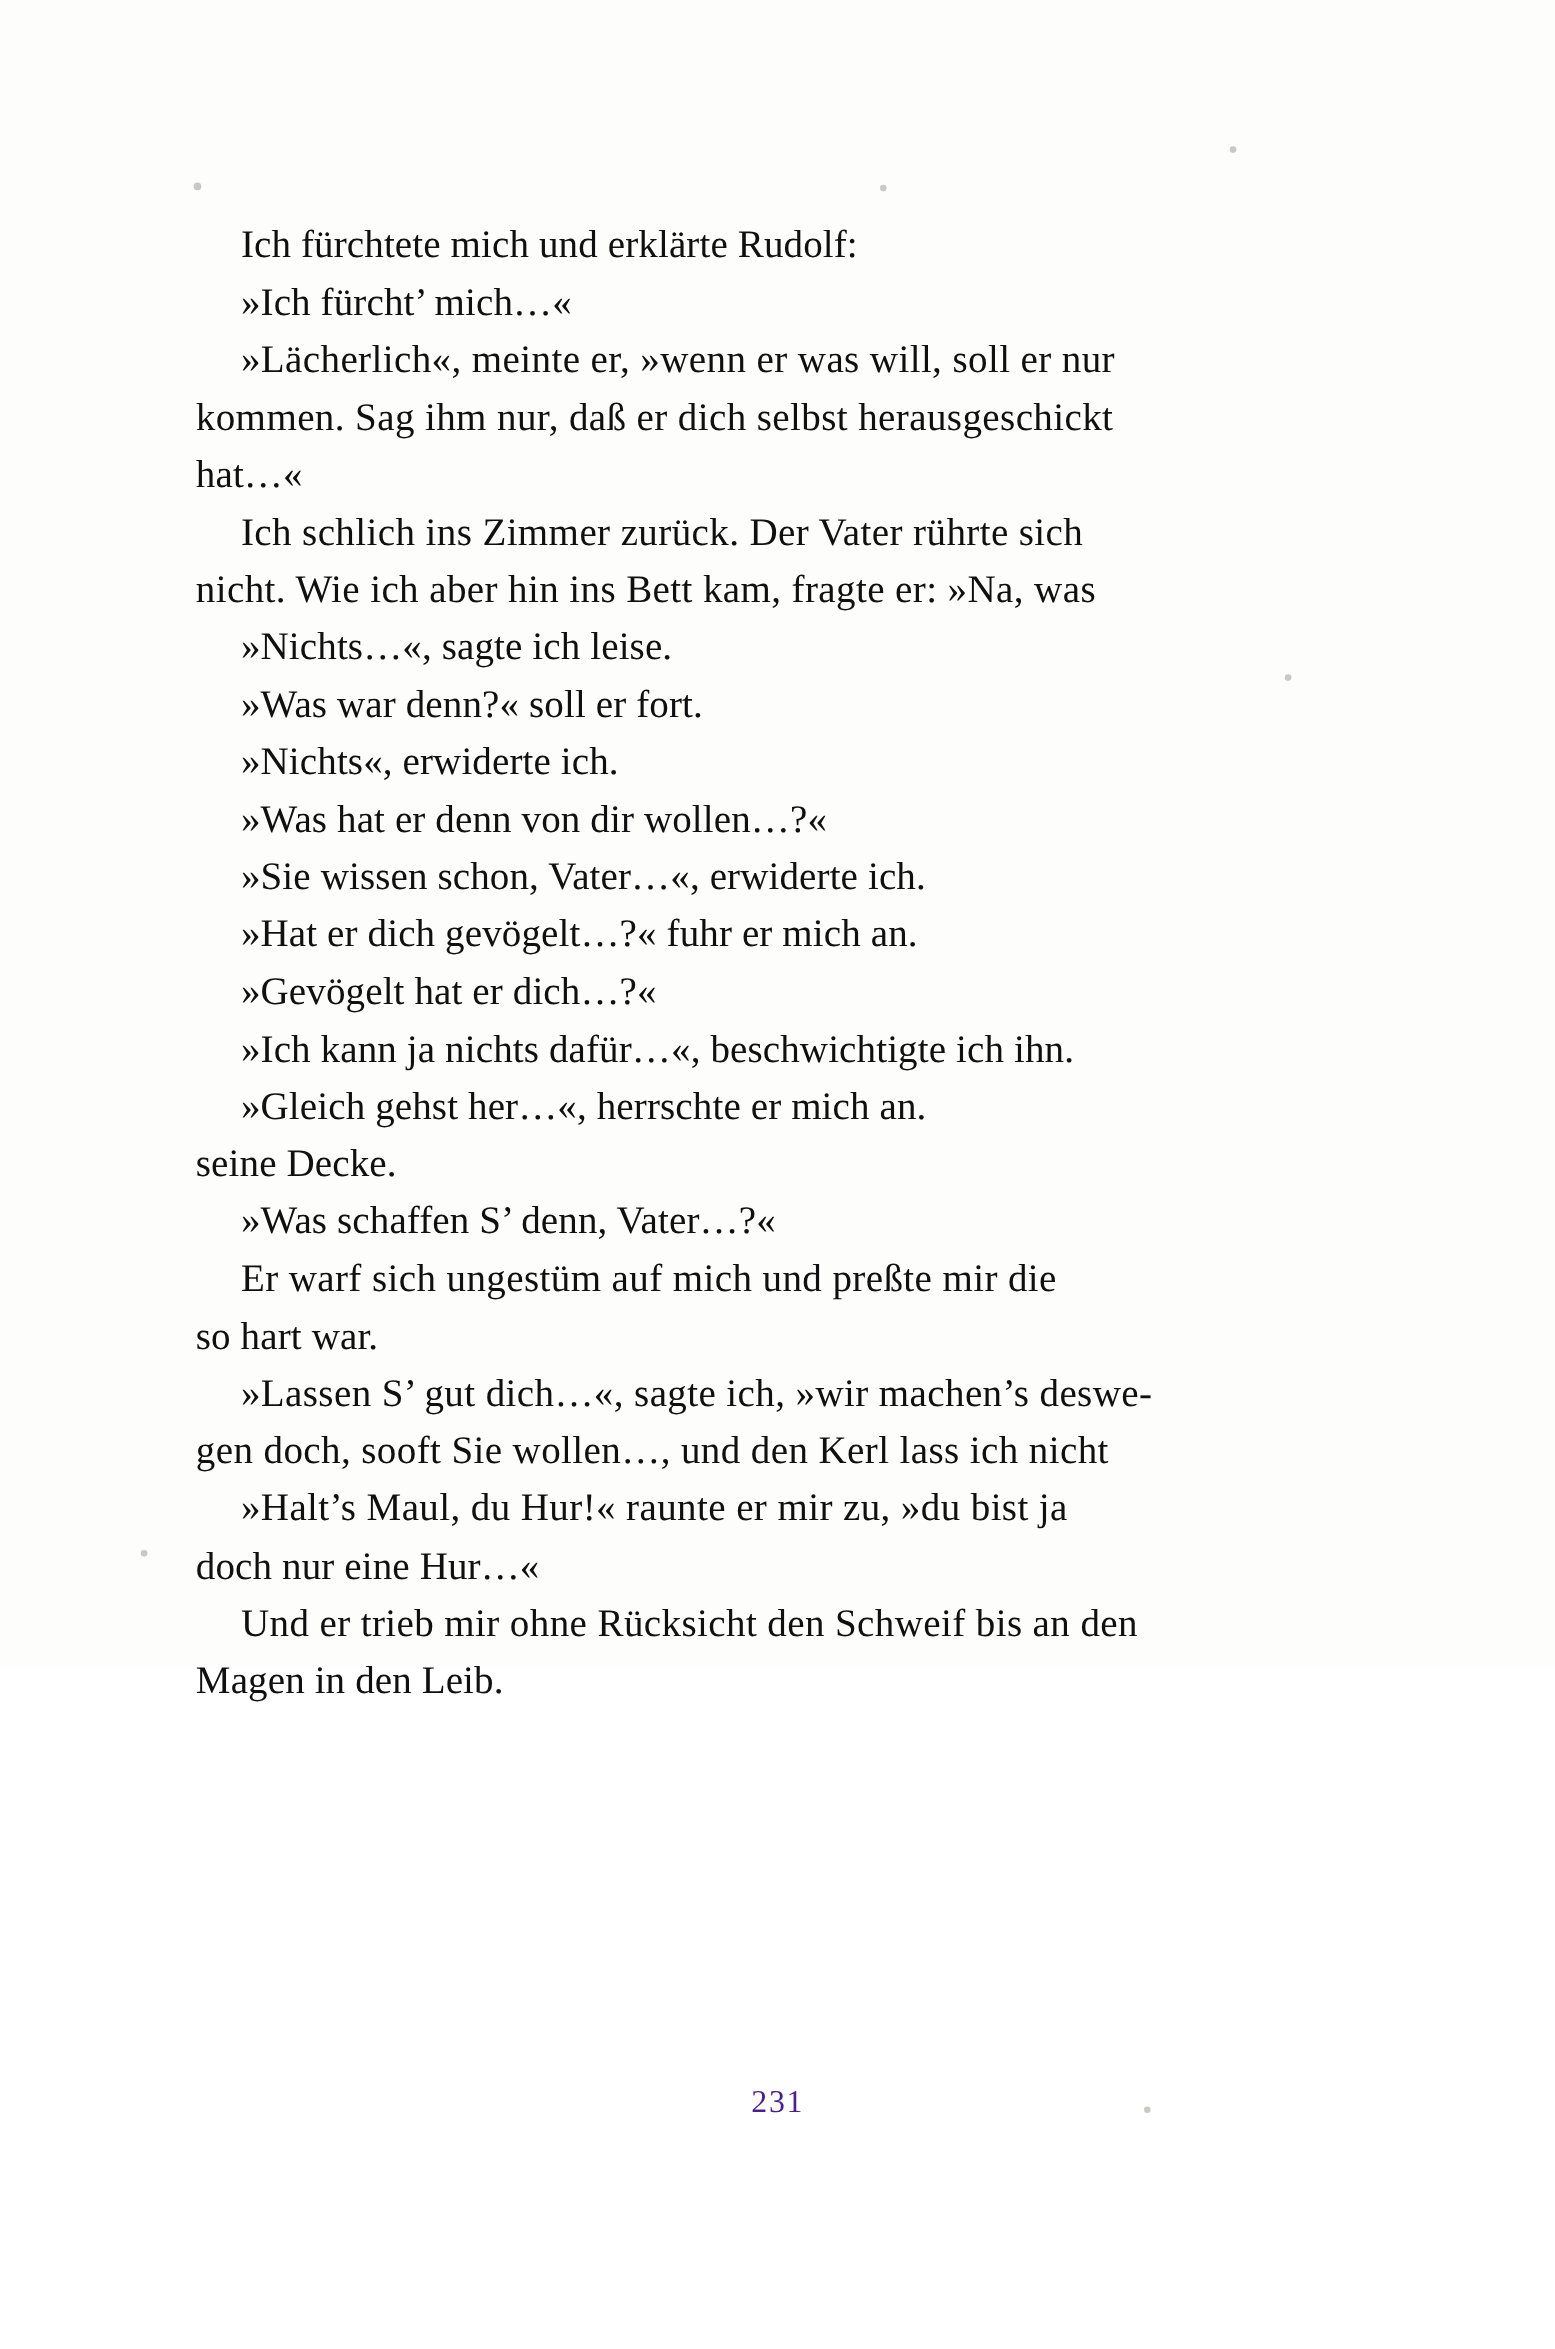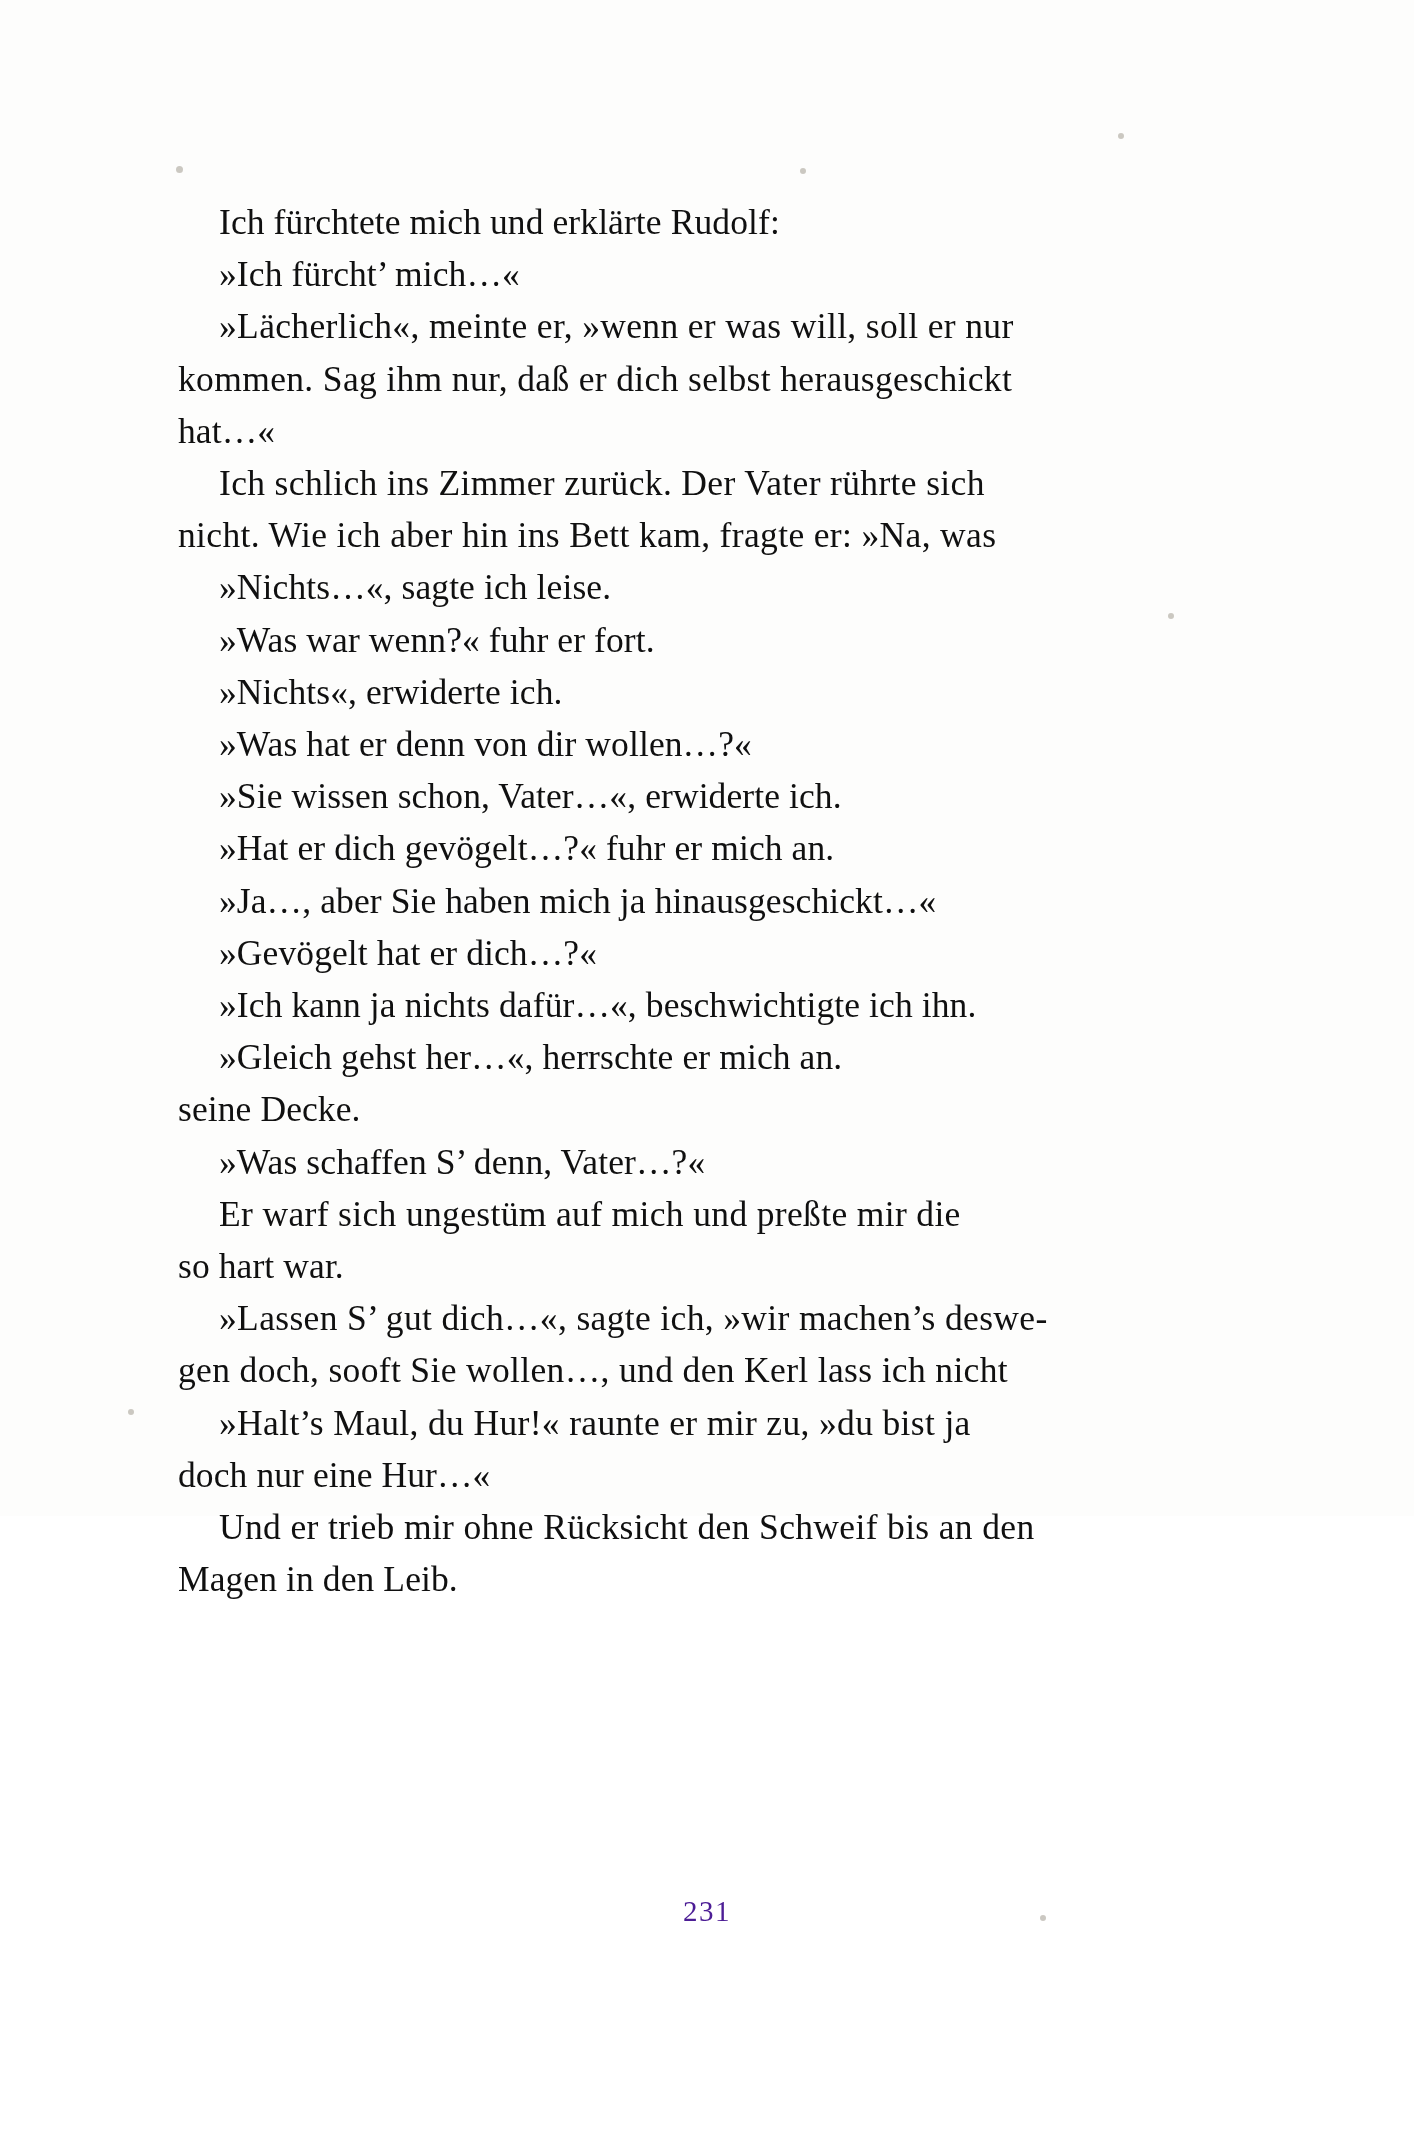--- a/index.html
+++ b/index.html
@@ -83,26 +83,25 @@
 
   <div class="text-block">
     <div class="line indent">Ich fürchtete mich und erklärte Rudolf:</div>
     <div class="line indent">»Ich fürcht’ mich…«</div>
     <div class="line indent justify-wide">»Lächerlich«, meinte er, »wenn er was will, soll er nur</div>
     <div class="line justify-wide">kommen. Sag ihm nur, daß er dich selbst herausgeschickt</div>
     <div class="line">hat…«</div>
     <div class="line indent justify-wide">Ich schlich ins Zimmer zurück. Der Vater rührte sich</div>
     <div class="line justify-wide">nicht. Wie ich aber hin ins Bett kam, fragte er: »Na, was</div>
     <div class="line indent">»Nichts…«, sagte ich leise.</div>
-    <div class="line indent">»Was war wenn?« fuhr er fort.</div>
+    <div class="line indent">»Was war denn?« soll er fort.</div>
     <div class="line indent">»Nichts«, erwiderte ich.</div>
     <div class="line indent">»Was hat er denn von dir wollen…?«</div>
     <div class="line indent">»Sie wissen schon, Vater…«, erwiderte ich.</div>
     <div class="line indent">»Hat er dich gevögelt…?« fuhr er mich an.</div>
-    <div class="line indent">»Ja…, aber Sie haben mich ja hinausgeschickt…«</div>
     <div class="line indent">»Gevögelt hat er dich…?«</div>
     <div class="line indent">»Ich kann ja nichts dafür…«, beschwichtigte ich ihn.</div>
     <div class="line indent">»Gleich gehst her…«, herrschte er mich an.</div>
     <div class="line">seine Decke.</div>
     <div class="line indent">»Was schaffen S’ denn, Vater…?«</div>
     <div class="line indent justify-wide">Er warf sich ungestüm auf mich und preßte mir die</div>
     <div class="line">so hart war.</div>
     <div class="line indent justify-wide">»Lassen S’ gut dich…«, sagte ich, »wir machen’s deswe-</div>
     <div class="line justify-wide">gen doch, sooft Sie wollen…, und den Kerl lass ich nicht</div>
     <div class="line indent justify-wide">»Halt’s Maul, du Hur!« raunte er mir zu, »du bist ja</div>

